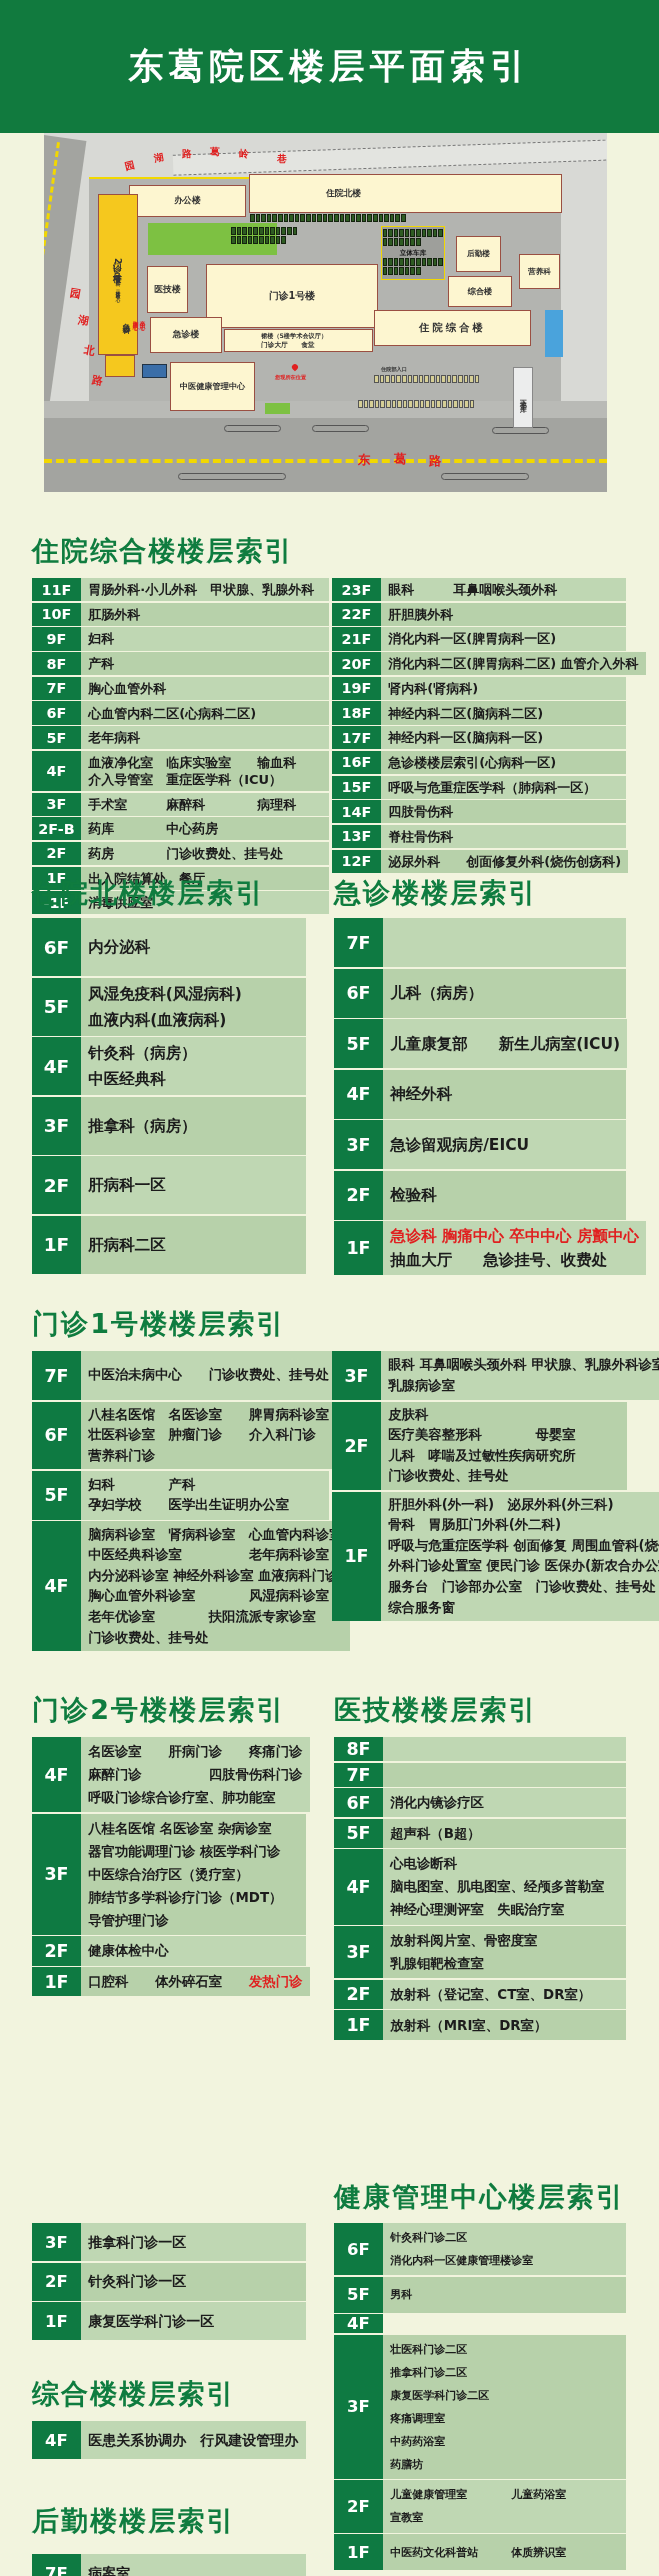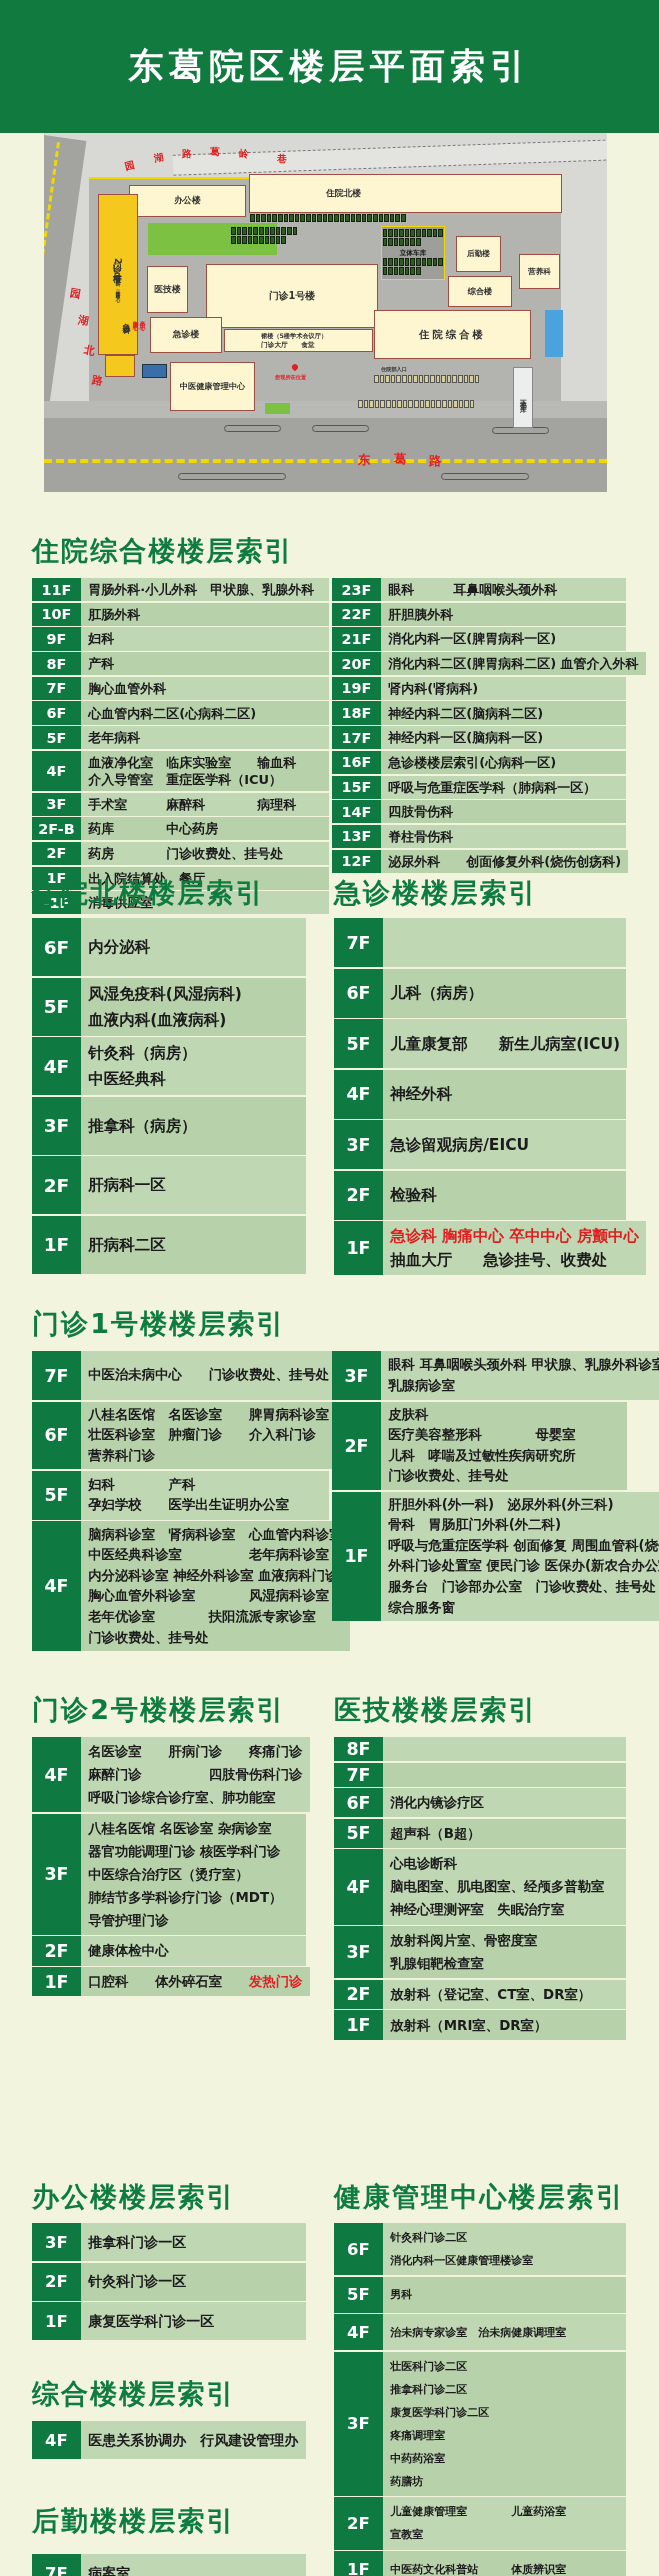--- a/index.html
+++ b/index.html
@@ -284,21 +284,21 @@
     <div class="bld yellow" style="left:61px;top:222px;width:30px;height:21.6px"></div>
     <span class="maplbl vtext" style="left:77px;top:184px;font-size:7.7px">急诊科</span>
     <span class="redtiny vtext" style="left:88px;top:183px;font-size:5.7px">胸痛中心</span>
     <span class="redtiny vtext" style="left:95px;top:183px;font-size:5.7px">卒中中心</span>
 
     <div class="bld" style="left:126px;top:229px;width:85px;height:49px">
         <span style="font-size:8.2px">中医健康管理中心</span>
       </div>
     <div class="signphoto" style="left:98px;top:231px;width:25px;height:14.4px"></div>
 
-    <div class="bld" style="left:330px;top:177px;width:157px;height:49px">
+    <div class="bld" style="left:330px;top:177px;width:157px;height:36px">
         <span style="font-size:10.3px;letter-spacing:3.1px">住院综合楼</span>
       </div>
     <div class="bld" style="left:412px;top:103px;width:45px;height:36px">
         <span style="font-size:7.7px">后勤楼</span>
       </div>
     <div class="bld" style="left:475px;top:121px;width:41px;height:35px">
         <span style="font-size:7.7px">营养科</span>
       </div>
     <div class="bld" style="left:404px;top:143px;width:64px;height:31px">
         <span style="font-size:8.2px">综合楼</span>
@@ -699,21 +699,20 @@
         </div>
       </div>
       <div class="t-row">
         <div class="floor">1F</div>
         <div class="cell">
           <div class="line">放射科（MRI室、DR室）</div>
         </div>
       </div>
     </div>
 
-  <div class="sec-title" style="left:32px;top:2179px">办公楼楼层索引</div>
   <div class="sec-title" style="left:334px;top:2179px">健康管理中心楼层索引</div>
   <div class="idx rows-bot" style="left:32px;top:2223px;width:274px">
       <div class="t-row">
         <div class="floor">3F</div>
         <div class="cell">
           <div class="line">推拿科门诊一区</div>
         </div>
       </div>
       <div class="t-row">
         <div class="floor">2F</div>
@@ -737,23 +736,20 @@
         </div>
       </div>
       <div class="t-row">
         <div class="floor">5F</div>
         <div class="cell">
           <div class="line">男科</div>
         </div>
       </div>
       <div class="t-row">
         <div class="floor">4F</div>
-        <div class="cell">
-          <div class="line">治未病专家诊室　治未病健康调理室</div>
-        </div>
       </div>
       <div class="t-row">
         <div class="floor">3F</div>
         <div class="cell">
           <div class="line">壮医科门诊二区</div>
           <div class="line">推拿科门诊二区</div>
           <div class="line">康复医学科门诊二区</div>
           <div class="line">疼痛调理室</div>
           <div class="line">中药药浴室</div>
           <div class="line">药膳坊</div>

